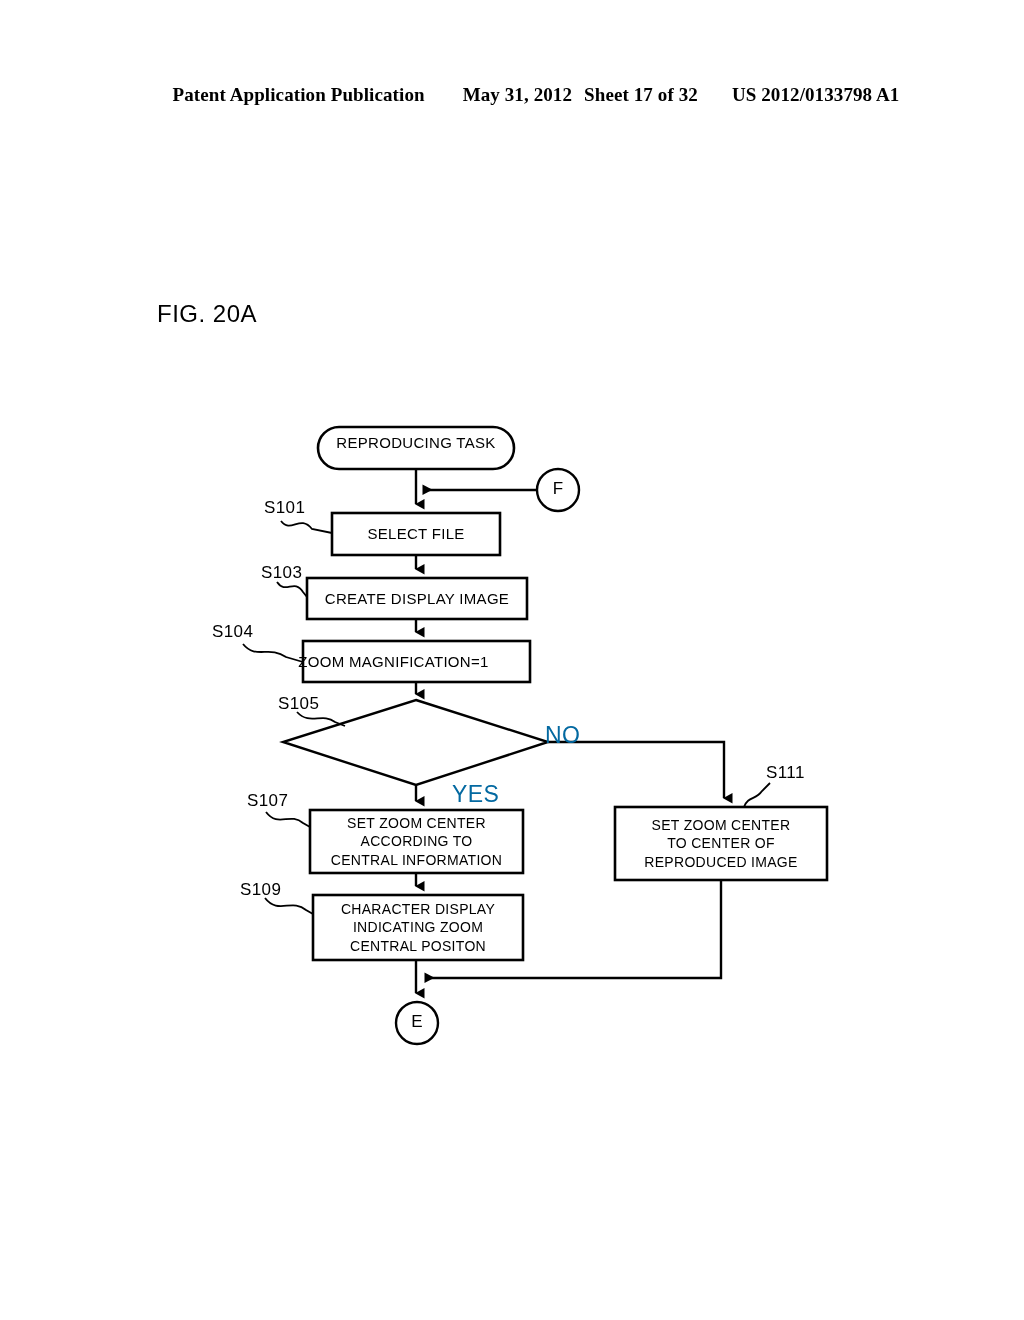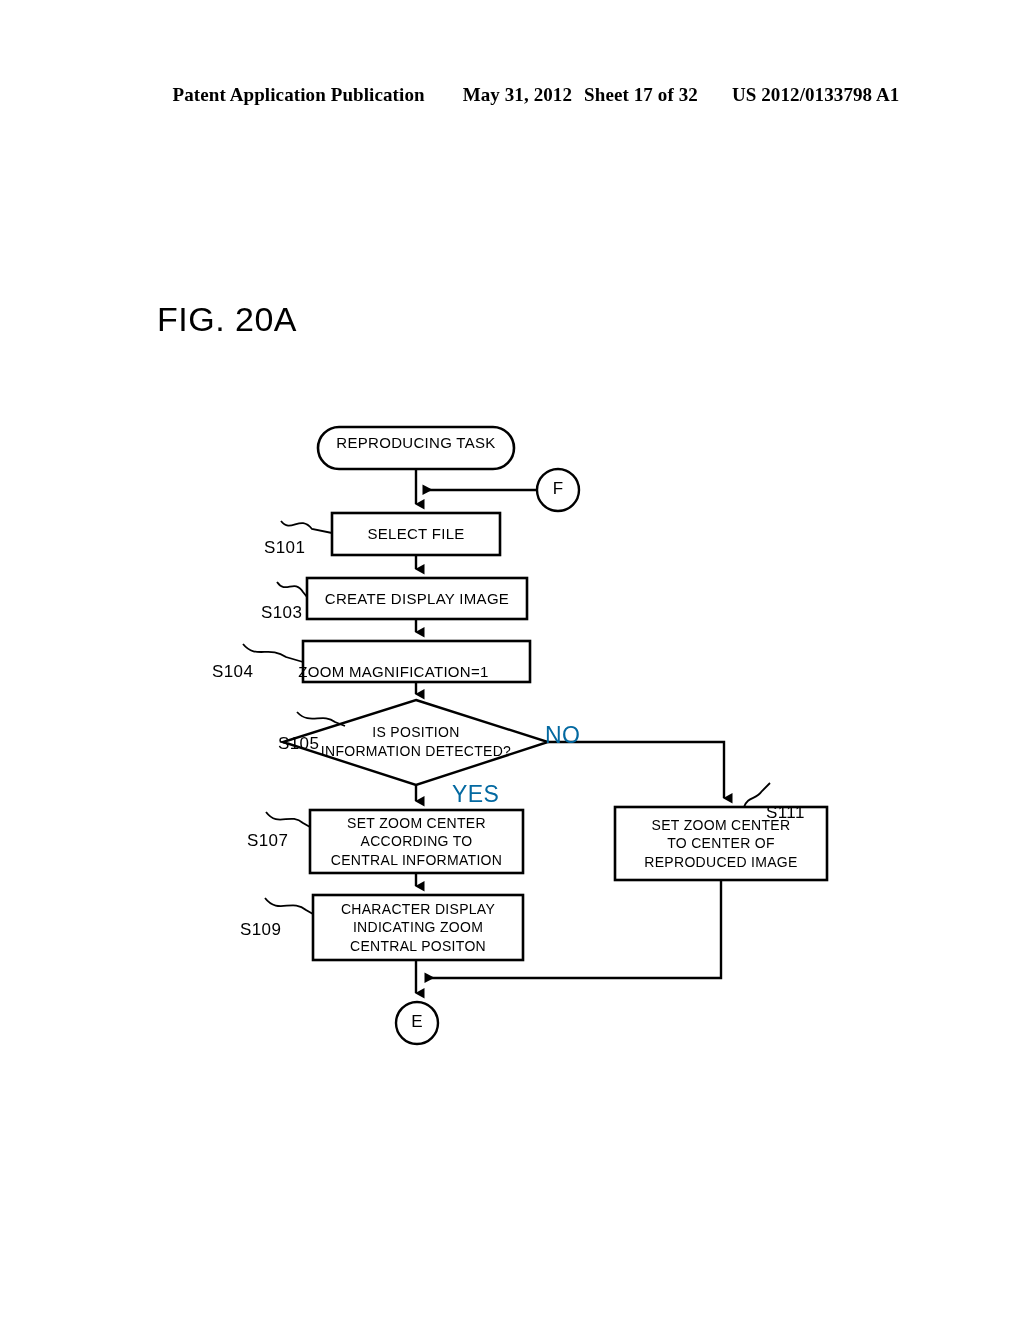--- a/index.html
+++ b/index.html
@@ -36,21 +36,21 @@
   #page-header .hdr-seg { display: inline-block; }
   #page-header .gap-wide { width: 38px; }
   #page-header .gap-mid  { width: 12px; }
   #page-header .gap-big  { width: 34px; }
 
   
   #figure-title {
     position: absolute;
     left: 157px;
     top: 300px;
-    font-size: 34px;
+    font-size: 24px;
     font-family: "Liberation Sans", sans-serif;
     letter-spacing: 0.5px;
     color: #000;
   }
 
   
   #flowchart {
     position: absolute;
     left: 0;
     top: 0;
@@ -87,21 +87,20 @@
     text-align: center;
     color: #000;
   }
   .step-label {
     position: absolute;
     font-family: "Liberation Sans", sans-serif;
     font-size: 17px;
     letter-spacing: 0.4px;
     color: #000;
     white-space: nowrap;
-    margin-top: 40px;
   }
   .branch-label {
     position: absolute;
     font-family: "Liberation Sans", sans-serif;
     font-size: 23px;
     letter-spacing: 0.4px;
     color: #0369a1;
   }
 </style>
 </head>
@@ -187,28 +186,24 @@
   <div class="conn-text" style="left:537px; top:479px; width:42px;">F</div>
 
   <div class="node-text" style="left:307px; top:578px; width:220px; height:41px;">
     <span>CREATE DISPLAY IMAGE</span>
   </div>
 
   <div class="node-text" style="left:332px; top:513px; width:168px; height:42px;">
     <span>SELECT FILE</span>
   </div>
 
-  <div class="node-text" style="left:303px; top:641px; width:181px; height:41px;justify-content:flex-end;">
+  <div class="node-text" style="left:303px; top:641px; width:181px; height:41px;">
     <span>ZOOM MAGNIFICATION=1</span>
   </div>
 
-  <div class="node-text small" style="left:296px; top:718px; width:240px; height:48px;">
-    <span>IS POSITION</span>
-    <span>INFORMATION DETECTED?</span>
-  </div>
 
   <div class="node-text small" style="left:310px; top:810px; width:213px; height:63px;">
     <span>SET ZOOM CENTER</span>
     <span>ACCORDING TO</span>
     <span>CENTRAL INFORMATION</span>
   </div>
 
   <div class="node-text small" style="left:313px; top:895px; width:210px; height:65px;">
     <span>CHARACTER DISPLAY</span>
     <span>INDICATING ZOOM</span>

